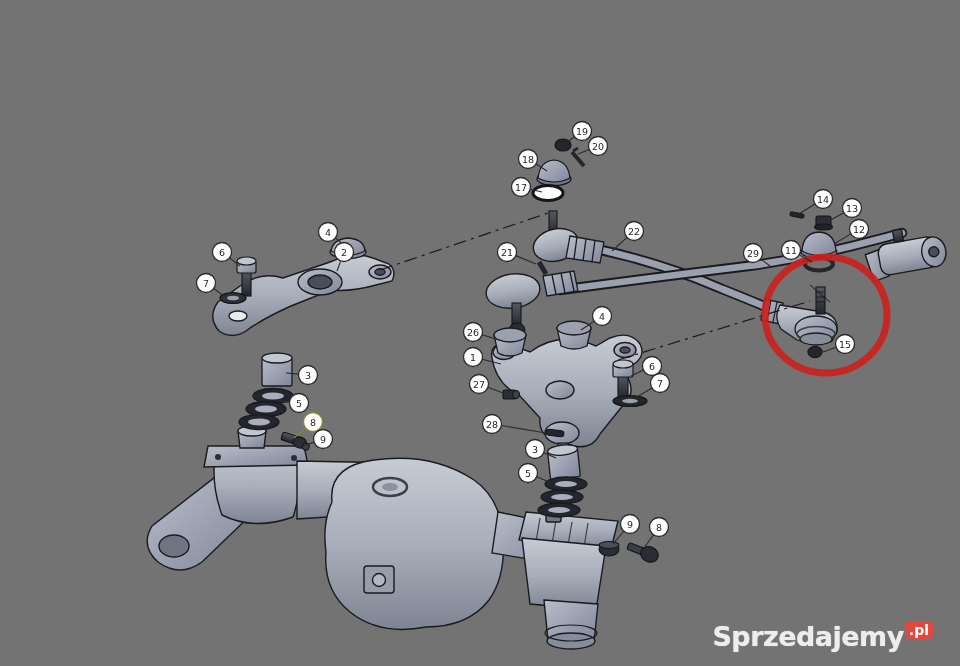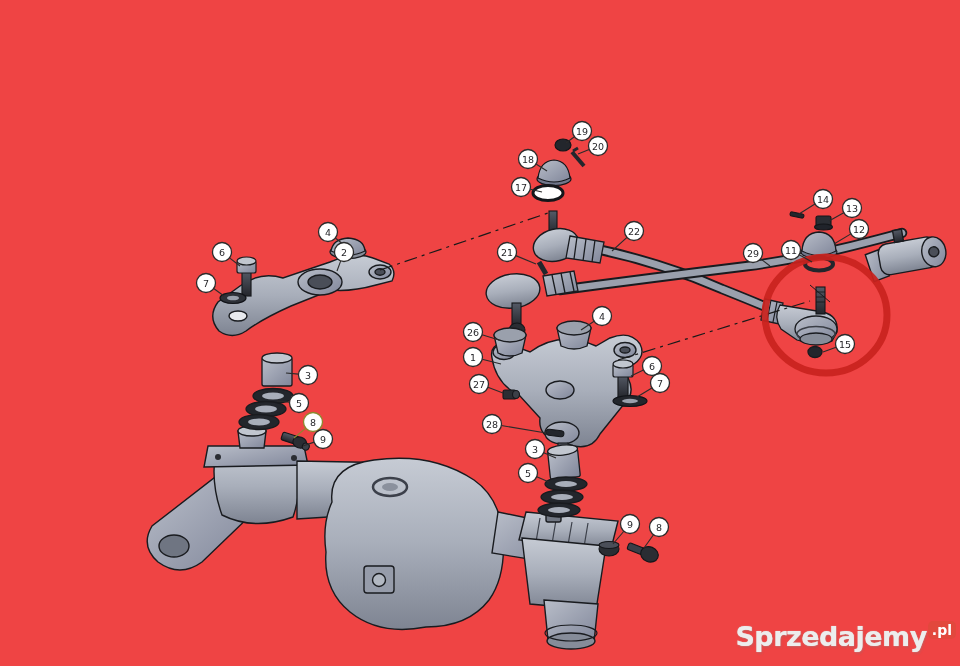--- a/index.html
+++ b/index.html
@@ -1,19 +1,19 @@
 <!DOCTYPE html>
 <html><head>
 <meta charset="utf-8">
 <style>
   html,body{margin:0;padding:0;background:#fff;}
-  .stage{position:relative;width:960px;height:666px;background:#ef4444;overflow:hidden;
+  .stage{position:relative;width:960px;height:666px;background:#737373;overflow:hidden;
          font-family:"DejaVu Sans", sans-serif;}
   svg{display:block;}
-  .watermark{position:absolute;right:4px;bottom:14px;white-space:nowrap;user-select:none;text-align:center;}
+  .watermark{position:absolute;right:27px;bottom:14px;white-space:nowrap;user-select:none;text-align:center;}
   .wm-text{font-size:27px;font-weight:700;letter-spacing:-0.5px;color:#ededed;
            text-shadow:0 0 1px #d6d6d6, 1px 2px 2px rgba(120,120,120,0.25);}
   .wm-badge{display:inline-block;margin-left:1px;transform:translateY(-11px);
             font-size:14px;font-weight:800;color:#fff;background:#e2483d;
             border-radius:5px;padding:2px 4px;line-height:1;}
   .co-num{font-size:9.5px;fill:#26262a;}
 </style>
 </head>
 <body>
 

